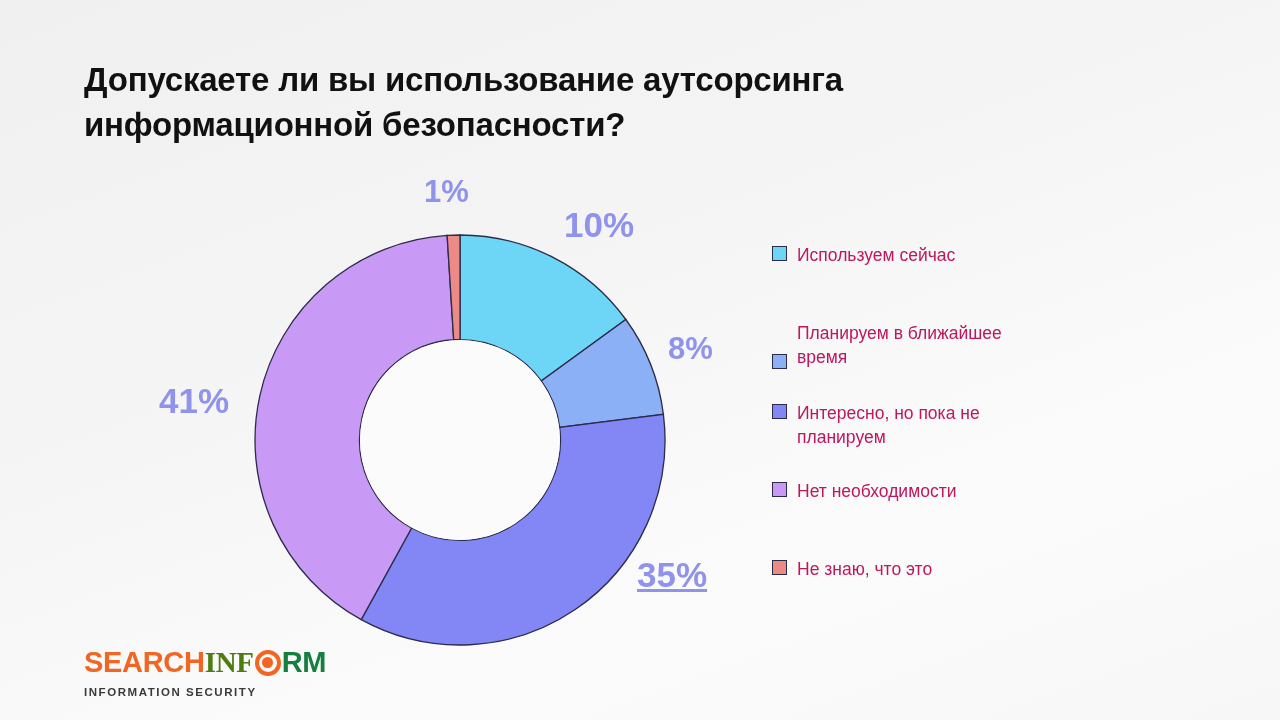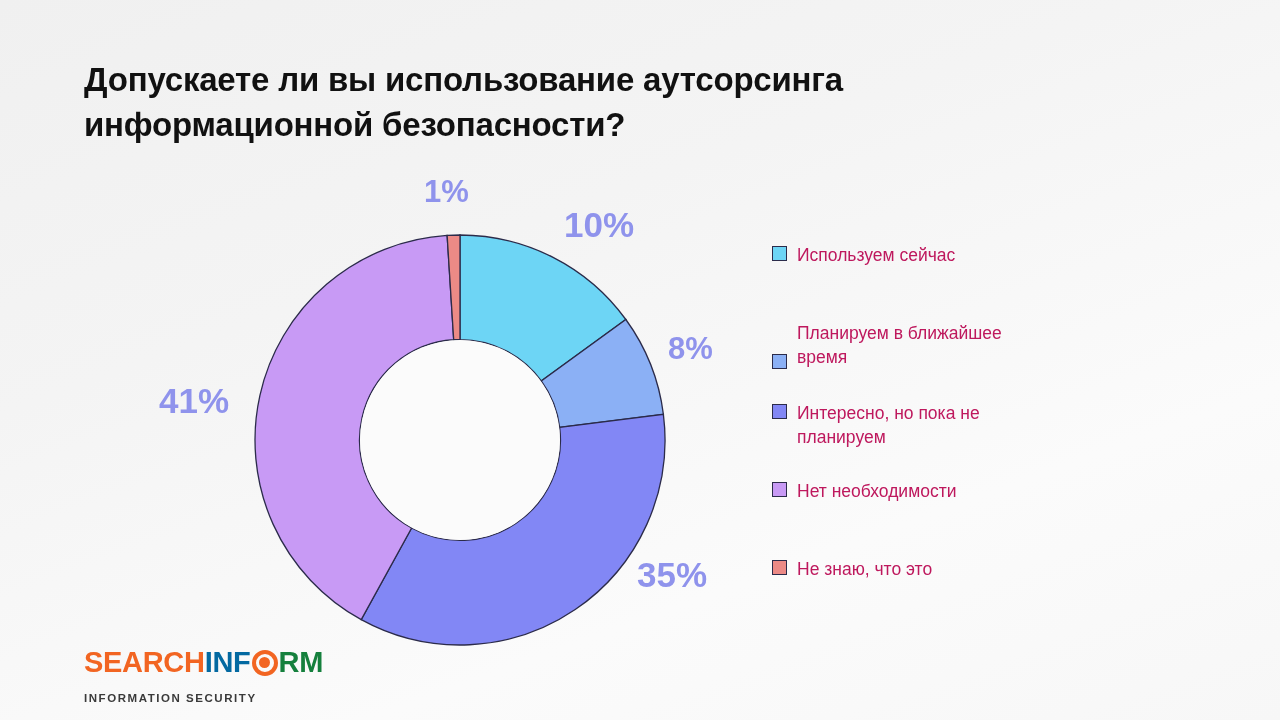--- a/index.html
+++ b/index.html
@@ -24,21 +24,21 @@
   .donut{position:absolute;left:20px;top:25px;}
 
   
   .pct{
     position:absolute;color:#8f93ec;font-weight:bold;
     white-space:nowrap;line-height:1;
   }
   .pct-1  {left:424px;top:176px;font-size:31px;}
   .pct-15 {left:564px;top:207px;font-size:35px;}
   .pct-8  {left:668px;top:333px;font-size:31px;}
-  .pct-35 {left:637px;top:557px;font-size:35px;}
+  .pct-35 {left:637px;top:557px;font-size:35px;text-decoration:underline;}
   .pct-41 {left:159px;top:383px;font-size:35px;}
 
   
   .legend{position:absolute;left:772px;top:243px;width:300px;}
   .legend-item{display:flex;align-items:flex-start;margin-bottom:0;}
   .swatch{
     width:15px;height:15px;flex:0 0 15px;margin-top:3px;margin-right:10px;
     border:1.5px solid #2b2b4a;box-sizing:border-box;
   }
   .legend-label{
@@ -49,33 +49,33 @@
   .li1{position:absolute;top:78px;left:0;align-items:flex-end;}
   .li2{position:absolute;top:158px;left:0;}
   .li3{position:absolute;top:236px;left:0;}
   .li4{position:absolute;top:314px;left:0;}
 
   
   .logo{position:absolute;left:84px;top:648px;}
   .logo-word{font-size:29px;font-weight:bold;letter-spacing:-0.3px;line-height:1;
              display:flex;align-items:center;}
   .logo-search{color:#F26522;}
-  .logo-inf{color:#0369a1;}
+  .logo-inf{color:#4d7c0f;font-family:Liberation Serif, serif;}
   .logo-rm{color:#15803d;}
   .logo-o{position:relative;display:inline-block;width:26px;height:26px;margin:0 1px;}
   .logo-o .ring{
     position:absolute;left:0;top:0;width:26px;height:26px;border-radius:50%;
     border:4.5px solid #F26522;box-sizing:border-box;
   }
   .logo-o .dot{
     position:absolute;left:7.5px;top:7.5px;width:11px;height:11px;border-radius:50%;
     background:#F26522;
   }
   .logo-sub{
-    margin-top:15px;font-size:11.5px;font-weight:bold;color:#3a3a3a;
+    margin-top:9px;font-size:11.5px;font-weight:bold;color:#3a3a3a;
     letter-spacing:1.55px;
   }
 </style>
 </head>
 <body>
 
 <div class="slide">
 
   <div class="title">
     <span>Допускаете ли вы использование аутсорсинга</span>

